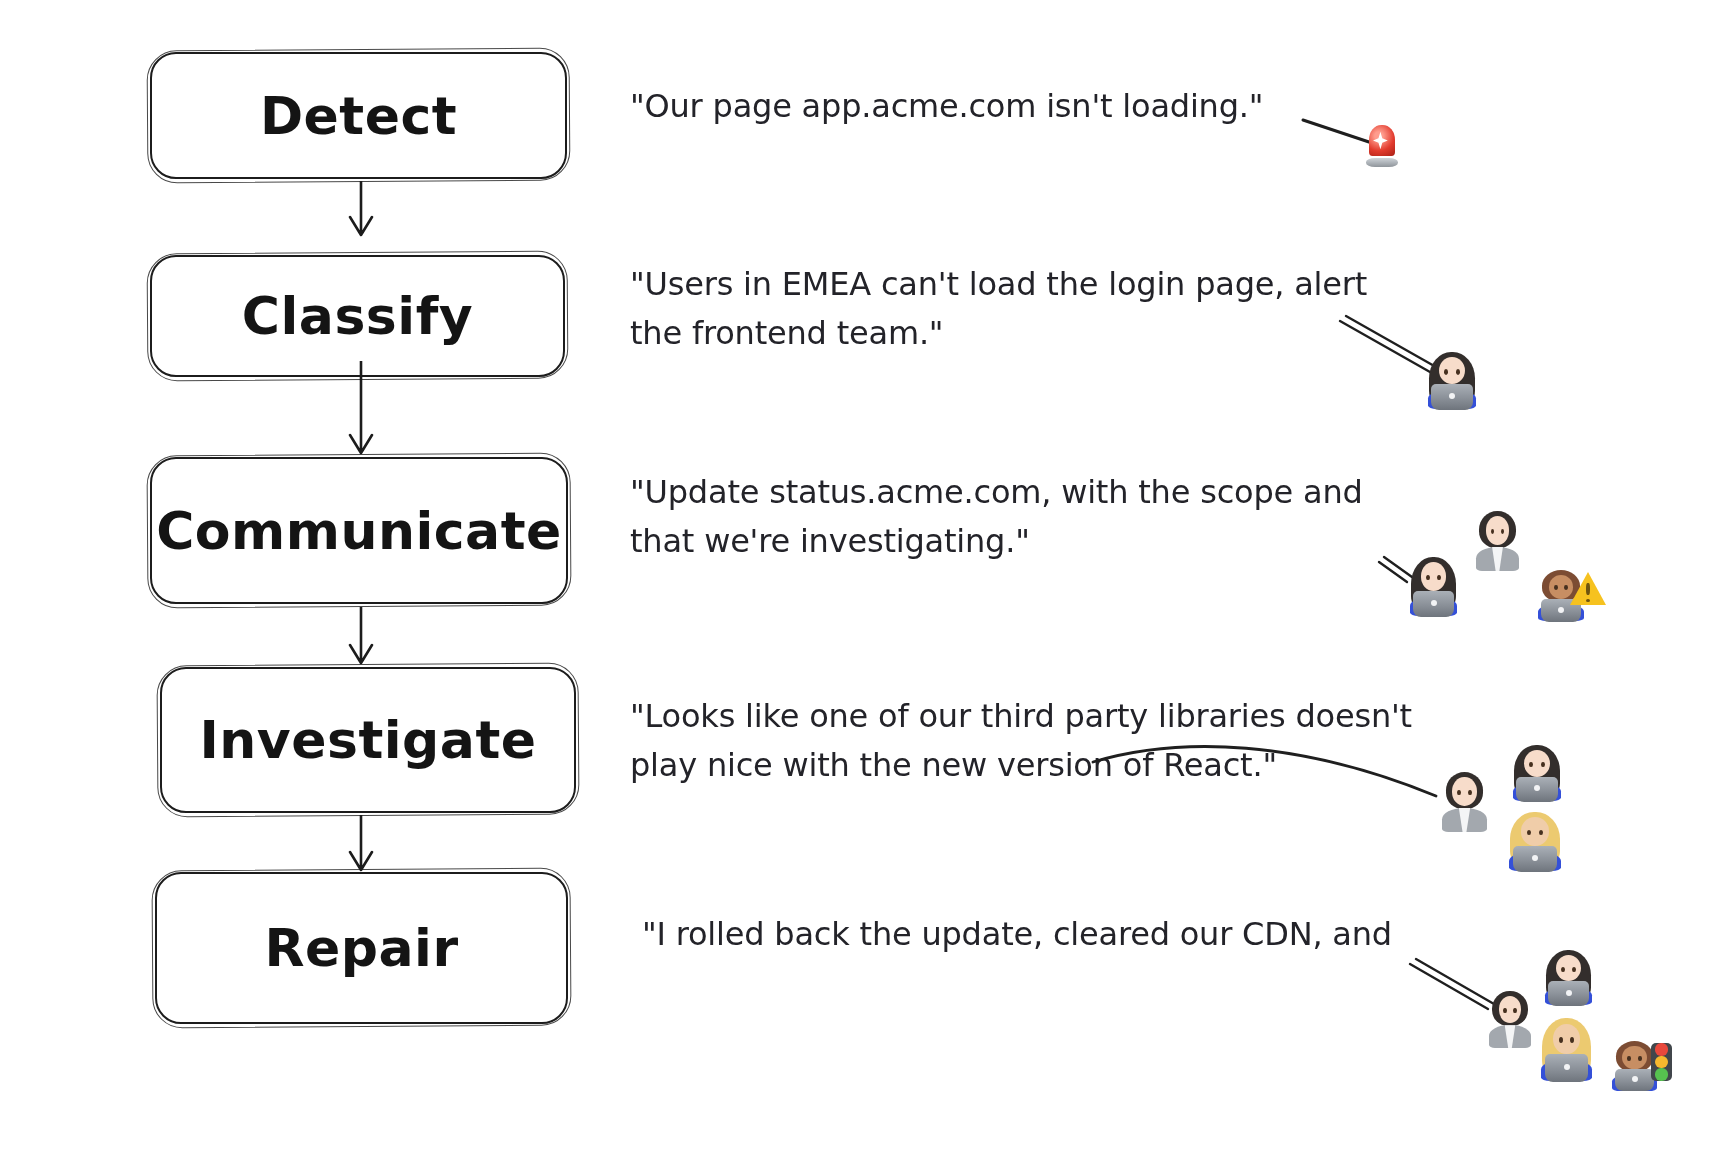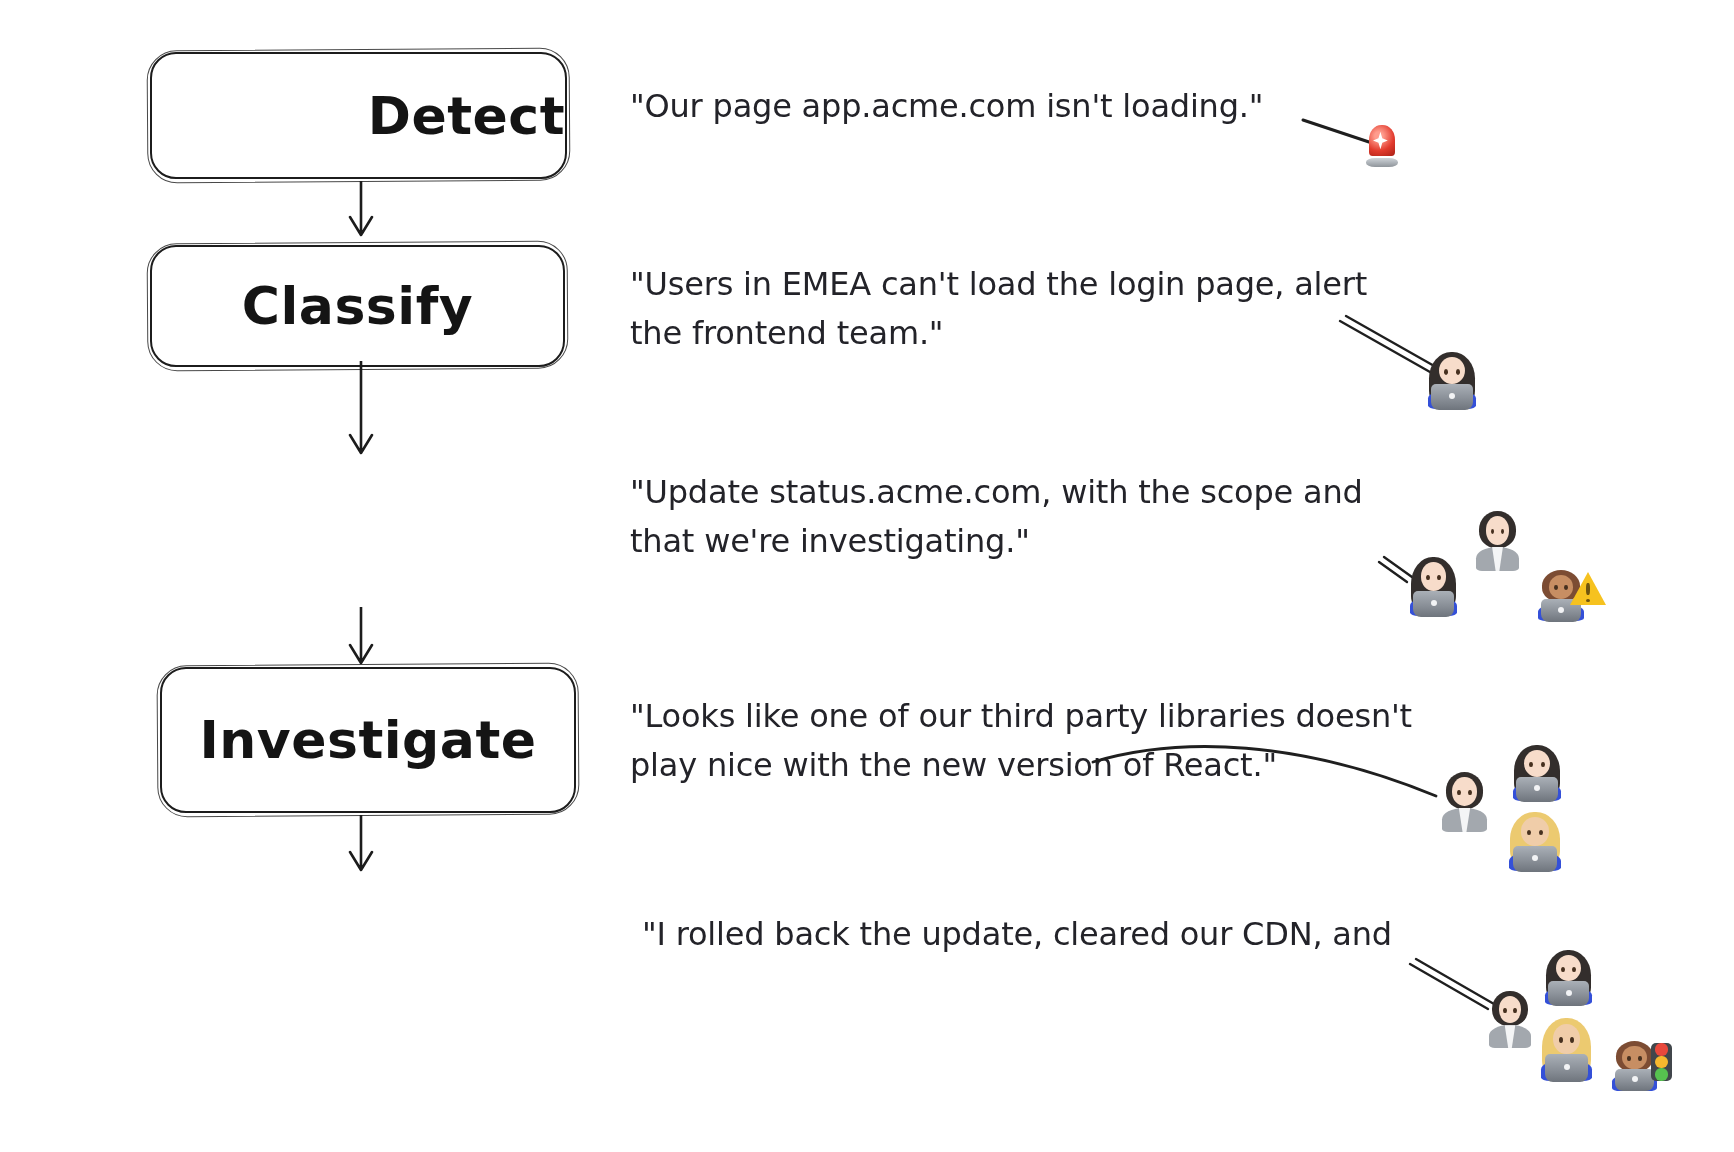--- a/index.html
+++ b/index.html
@@ -6,22 +6,22 @@
   .canvas{position:relative;width:1734px;height:1152px;background:#ffffff;overflow:hidden;
           font-family:"DejaVu Sans",sans-serif;}
 
   
   .flow-box{position:absolute;background:#fff;border:2.6px solid #1c1c1c;border-radius:26px;
             display:flex;align-items:center;justify-content:center;box-sizing:border-box;}
   .flow-box::after{content:"";position:absolute;inset:-5px;border:1.5px solid rgba(28,28,28,.8);
             border-radius:30px;transform:rotate(-.4deg);pointer-events:none;}
   .step-label{font-size:52px;font-weight:600;letter-spacing:.5px;color:#141414;white-space:nowrap;}
 
-  .box-detect{left:150px;top:52px;width:417px;height:127px;justify-content:flex-end;}
-  .box-classify{left:150px;top:245px;width:415px;height:122px;}
+  .box-detect{left:150px;top:52px;width:417px;height:127px;}
+  .box-classify{left:150px;top:255px;width:415px;height:122px;}
   .box-communicate{left:150px;top:457px;width:418px;height:147px;}
   .box-investigate{left:160px;top:667px;width:416px;height:146px;}
   .box-repair{left:155px;top:872px;width:413px;height:152px;}
 
   
   .flow-arrow{position:absolute;left:343px;}
   .arrow-1{top:181px;} .arrow-2{top:361px;} .arrow-3{top:607px;} .arrow-4{top:815px;}
 
   
   .quote{position:absolute;color:#232329;font-size:32px;line-height:49px;letter-spacing:-.2px;}
@@ -86,22 +86,28 @@
 <body>
 
 <div class="canvas">
 
   <div class="flow-box box-detect">
     <span class="step-label">Detect</span>
   </div>
   <div class="flow-box box-classify">
     <span class="step-label">Classify</span>
   </div>
+  <div class="flow-box box-communicate">
+    <span class="step-label">Communicate</span>
+  </div>
   <div class="flow-box box-investigate">
     <span class="step-label">Investigate</span>
+  </div>
+  <div class="flow-box box-repair">
+    <span class="step-label">Repair</span>
   </div>
 
   <svg class="flow-arrow arrow-1" width="36" height="56" viewBox="0 0 36 56">
     <path d="M18 0 V52 M7 36 L18 54 L29 36" fill="none" stroke="#1c1c1c" stroke-width="2.6" stroke-linecap="round" stroke-linejoin="round"></path>
   </svg>
   <svg class="flow-arrow arrow-2" width="36" height="94" viewBox="0 0 36 94">
     <path d="M18 0 V90 M7 74 L18 92 L29 74" fill="none" stroke="#1c1c1c" stroke-width="2.6" stroke-linecap="round" stroke-linejoin="round"></path>
   </svg>
   <svg class="flow-arrow arrow-3" width="36" height="58" viewBox="0 0 36 58">
     <path d="M18 0 V54 M7 38 L18 56 L29 38" fill="none" stroke="#1c1c1c" stroke-width="2.6" stroke-linecap="round" stroke-linejoin="round"></path>

